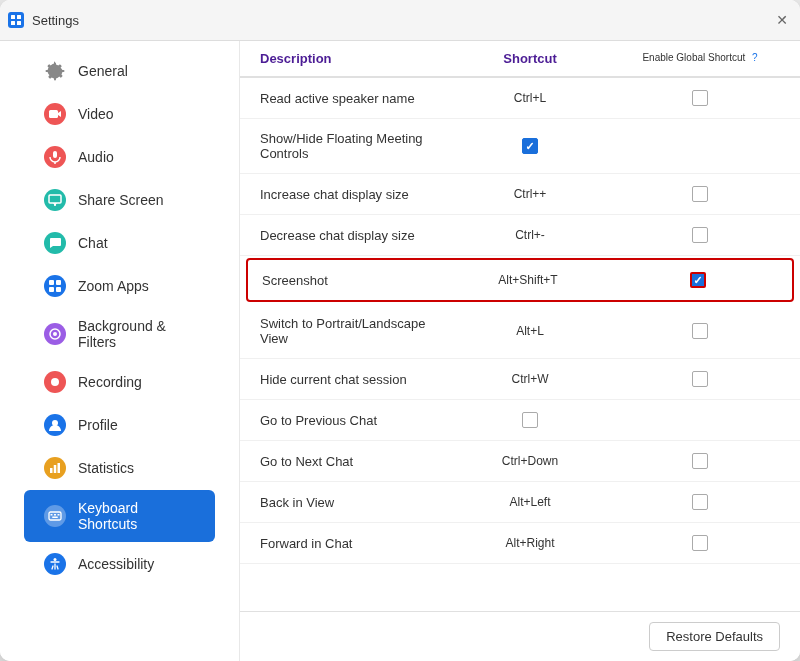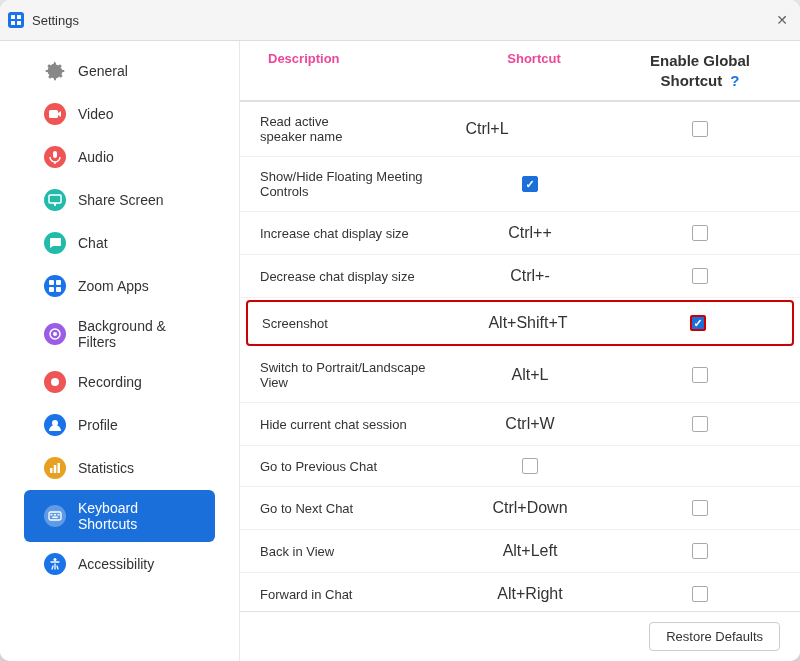--- a/index.html
+++ b/index.html
@@ -105,27 +105,26 @@
       padding: 10px 20px;
       border-bottom: 1px solid #e0e0e0;
       background: #fff;
       position: sticky;
       top: 0;
       z-index: 10;
     }
     .th {
       font-size: 13px;
       font-weight: 600;
-      color: #ec4899;
-      margin-left: 8px;
+      color: #4c1d95;
     }
     .th.center { text-align: center; }
     .th-enable {
-      font-size: 15px;
-      font-weight: 700;
+      font-size: 10px;
+      font-weight: 400;
       color: #333;
       text-align: center;
       line-height: 1.3;
     }
     .table-row {
       display: grid;
       grid-template-columns: 1fr 180px 160px;
       padding: 12px 20px;
       border-bottom: 1px solid #f0f0f0;
       align-items: center;
@@ -133,21 +132,21 @@
     .table-row.highlighted {
       border: 2px solid #e00;
       margin: 0 4px;
       border-radius: 4px;
     }
     .desc-cell {
       font-size: 13px;
       color: #333;
     }
     .shortcut-cell {
-      font-size: 16px;
+      font-size: 12px;
       color: #333;
       text-align: center;
     }
     .enable-cell {
       display: flex;
       align-items: center;
       justify-content: center;
     }
     .checkbox {
       width: 16px; height: 16px;
@@ -365,21 +364,21 @@
 
         <div class="table-header">
           <div class="th">Description</div>
           <div class="th center">Shortcut</div>
           <div class="th-enable">
             <span>Enable Global Shortcut</span>
             <span style="margin-left:4px; color:#1a73e8; cursor:pointer;">?</span>
           </div>
         </div>
 
-        <div class="table-row" style="border-top: 1px solid #e0e0e0; gap: 43px;">
+        <div class="table-row" style="border-top: 1px solid #e0e0e0;">
           <div class="desc-cell">Read active speaker name</div>
           <div class="shortcut-cell">Ctrl+L</div>
           <div class="enable-cell">
             <div class="checkbox"></div>
           </div>
         </div>
 
         <div class="table-row">
           <div class="desc-cell">Show/Hide Floating Meeting Controls</div>
           <div class="enable-cell">

